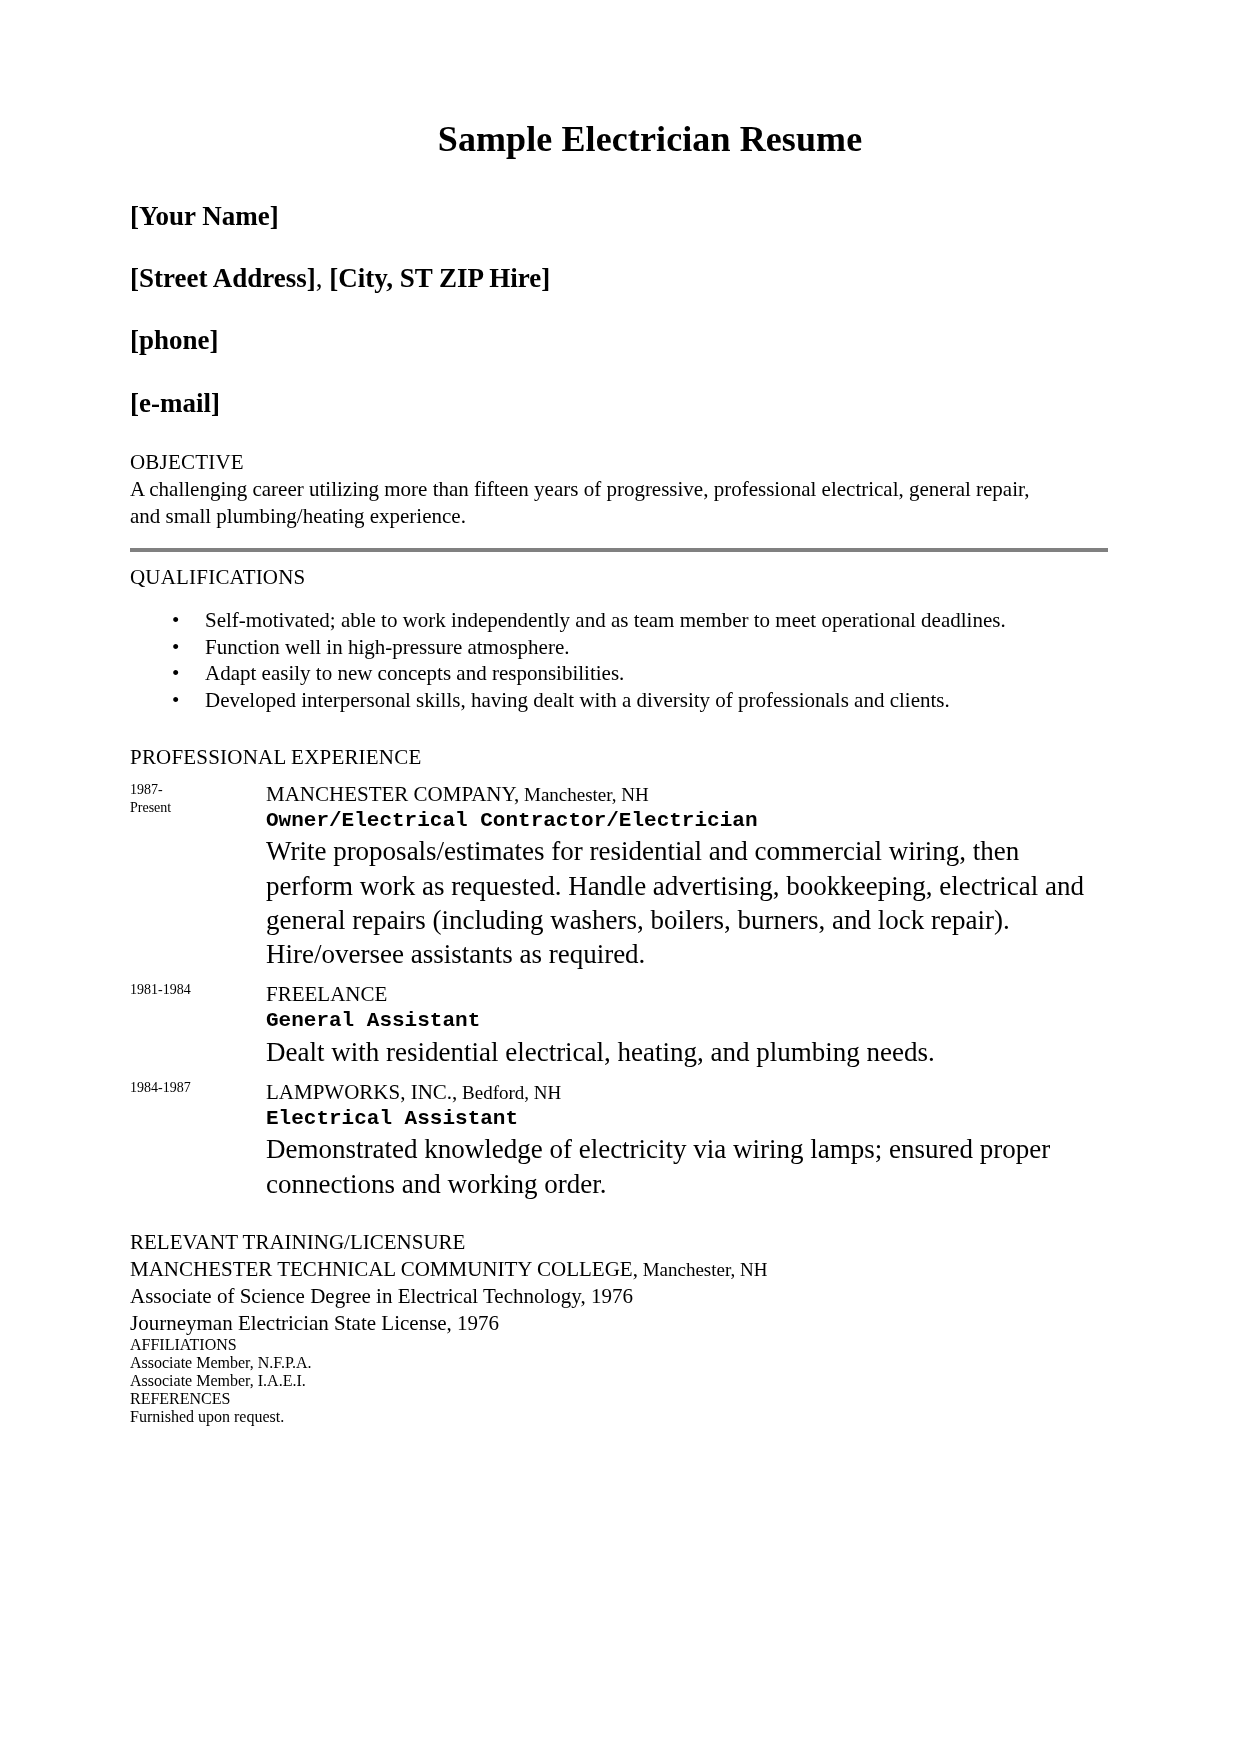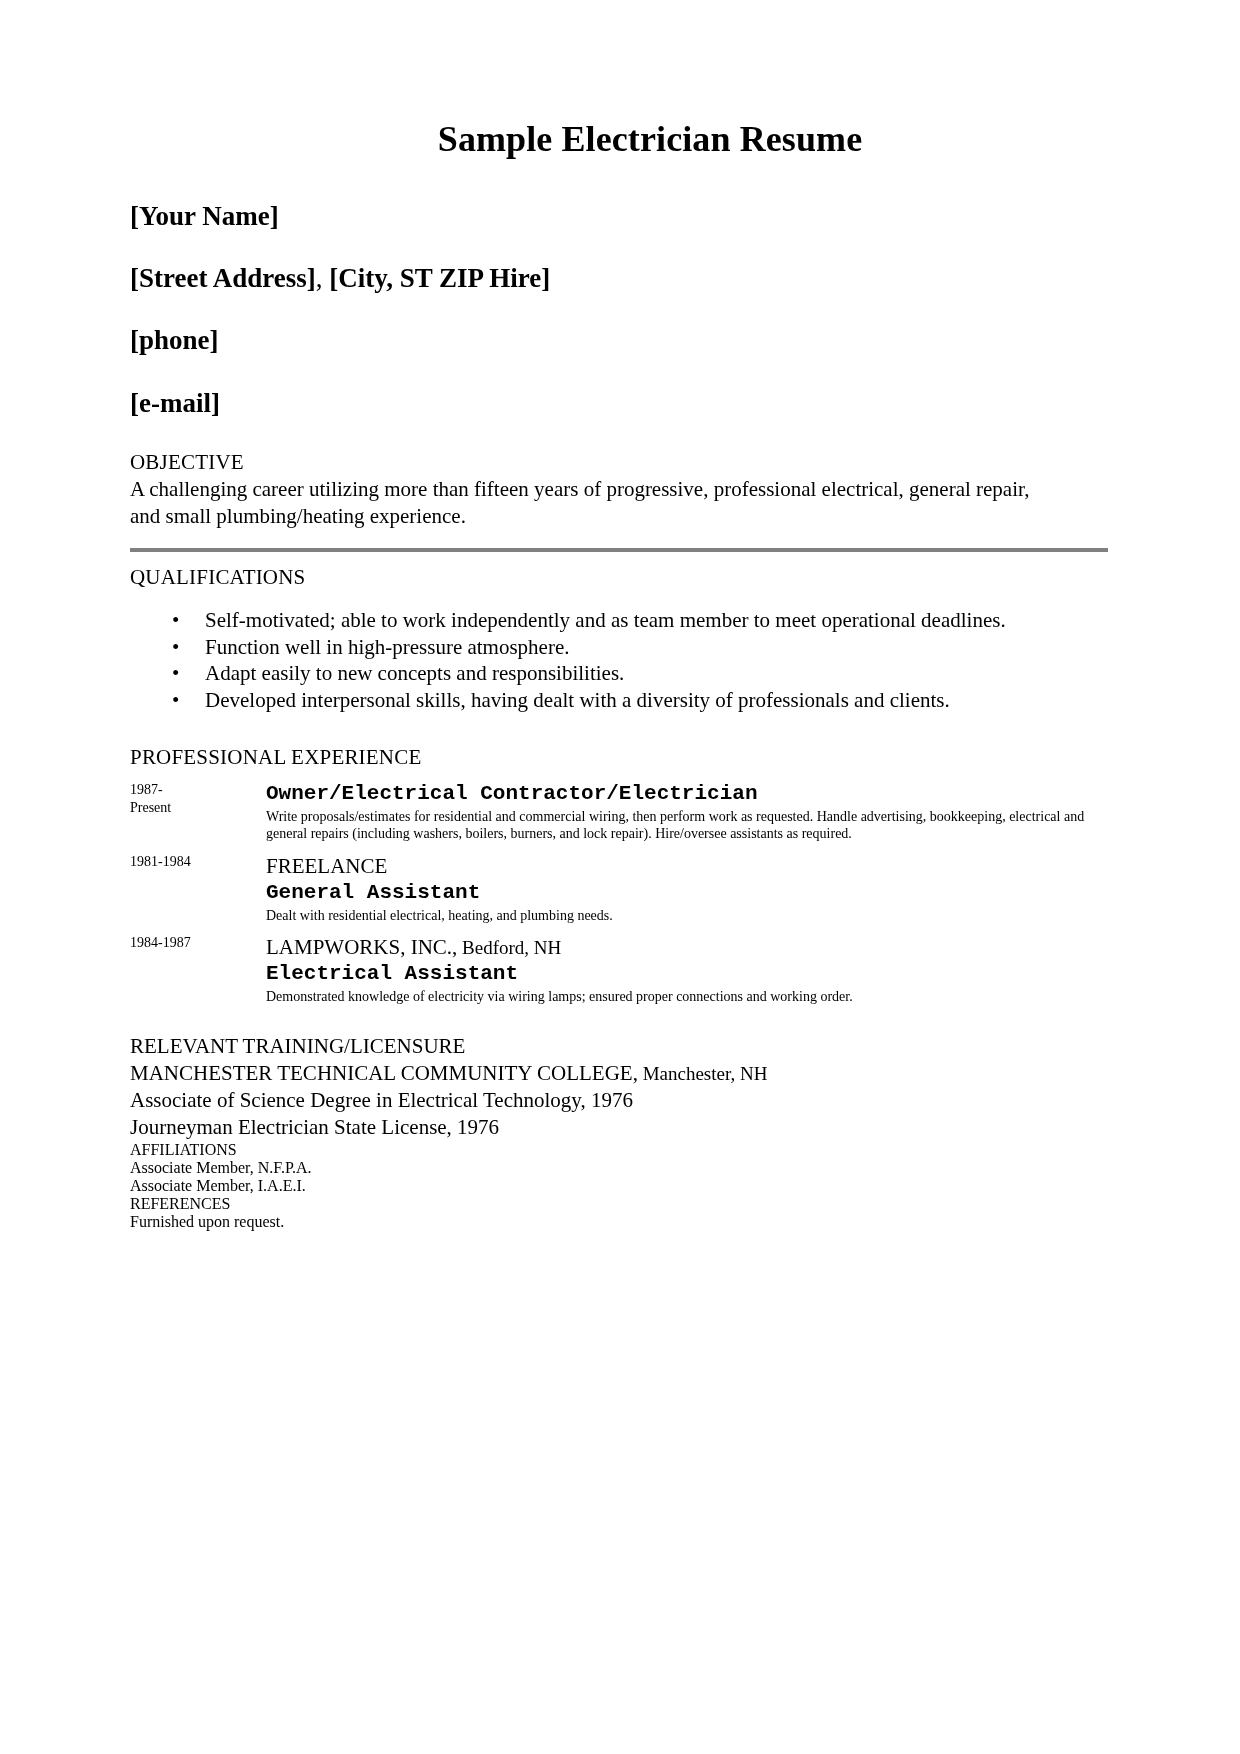--- a/index.html
+++ b/index.html
@@ -122,21 +122,21 @@
   }
   .exp-company .city {
     font-size: 19px;
   }
   .exp-role {
     font-weight: bold;
     font-size: 21px;
     font-family: Liberation Mono, monospace;
   }
   .exp-desc {
-    font-size: 14px;
+    font-size: 27px;
   }
 
   
   .tail {
     margin-top: 28px;
   }
   .tail .line {
     font-size: 21px;
     line-height: 1.28;
   }
@@ -199,20 +199,21 @@
 
     <div>
       <div class="section-head exp-head">PROFESSIONAL EXPERIENCE</div>
 
       <div class="exp-entry">
         <div class="exp-dates">
           <div>1987-</div>
           <div>Present</div>
         </div>
         <div class="exp-body">
+          <div class="exp-company"><span>MANCHESTER COMPANY,</span><span class="city"> Manchester, NH</span></div>
           <div class="exp-role">Owner/Electrical Contractor/Electrician</div>
           <div class="exp-desc">Write proposals/estimates for residential and commercial wiring, then perform work as requested. Handle advertising, bookkeeping, electrical and general repairs (including washers, boilers, burners, and lock repair). Hire/oversee assistants as required.</div>
         </div>
       </div>
 
       <div class="exp-entry">
         <div class="exp-dates">
           <div>1981-1984</div>
         </div>
         <div class="exp-body">

